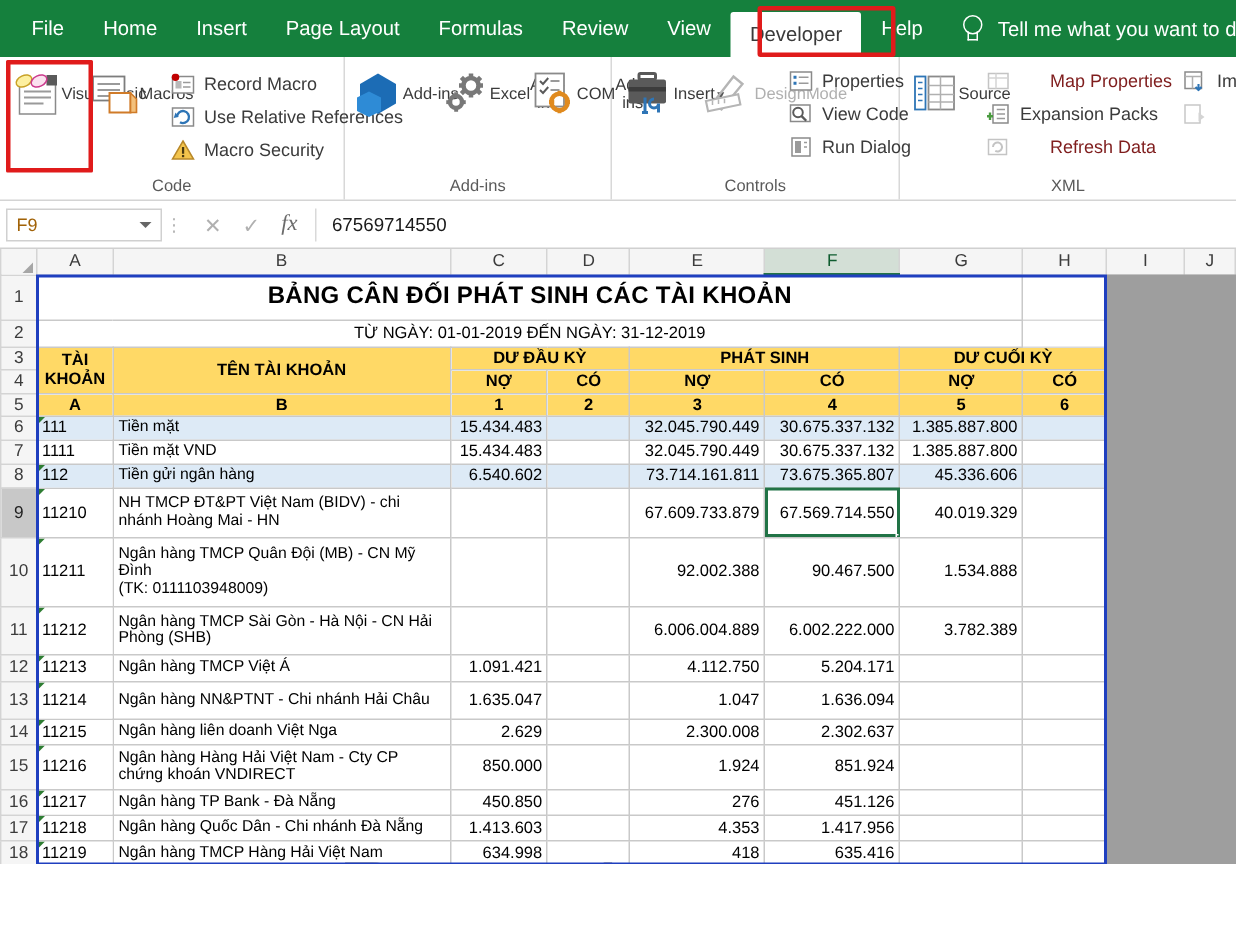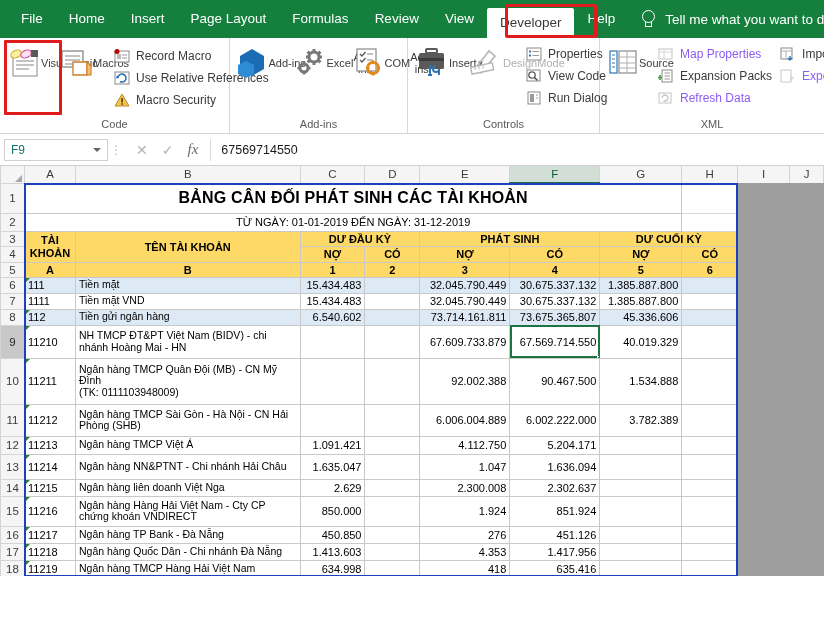--- a/index.html
+++ b/index.html
@@ -105,21 +105,21 @@
   .smallcol { display: flex; flex-direction: column; justify-content: flex-start; }
   .smallbtn {
     display: flex; align-items: center;
     font-size: 12px; color: #3b3b3b;
     height: 22px;
     padding: 0 4px 0 2px;
     white-space: nowrap;
     cursor: default;
   }
   .smallbtn .ico { width: 20px; height:18px; display:flex; align-items:center; justify-content:center; margin-right: 4px; }
-  .smallbtn.dis { color: #8b5cf6; }
+  .smallbtn.dis { color: #7f1d1d; gap: 20px; }
 
   .vb-highlight {
     position: absolute;
     border: 3px solid #e01b1b;
     border-radius: 1px;
     pointer-events: none;
   }
 
   
   .fbar {
@@ -129,21 +129,21 @@
     align-items: center;
     border-bottom: 1px solid #d0d0d0;
     padding: 0 4px;
   }
   .namebox {
     width: 104px; height: 22px;
     border: 1px solid #d0d0d0;
     background: #ffffff;
     display: flex; align-items: center;
     padding: 0 6px;
-    font-size: 12px; color: #0f766e;
+    font-size: 12px; color: #a16207;
     justify-content: space-between;
   }
   .namebox .caret { border-left:4px solid transparent;border-right:4px solid transparent;border-top:4px solid #666; }
   .fdots { width: 16px; text-align:center; color:#b4b4b4; font-size:12px; letter-spacing:0; }
   .fbtns { display:flex; align-items:center; gap:14px; padding: 0 12px; color:#b0b0b0; font-size:14px;}
   .fbtns .fx { color:#6b6b6b; font-style: italic; font-family:"Liberation Serif", serif; font-size:15px;}
   .finput {
     flex: 1; height: 22px;
     border-left: 1px solid #d9d9d9;
     display: flex; align-items: center;

